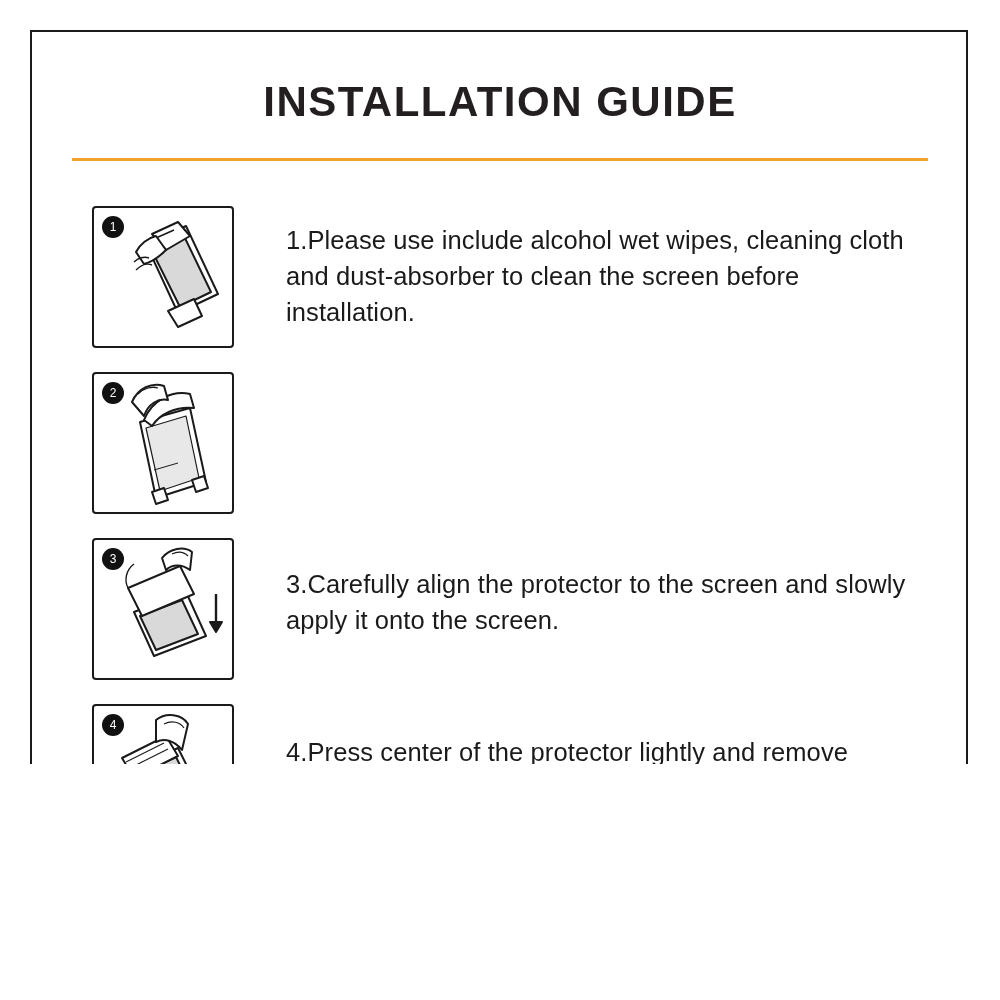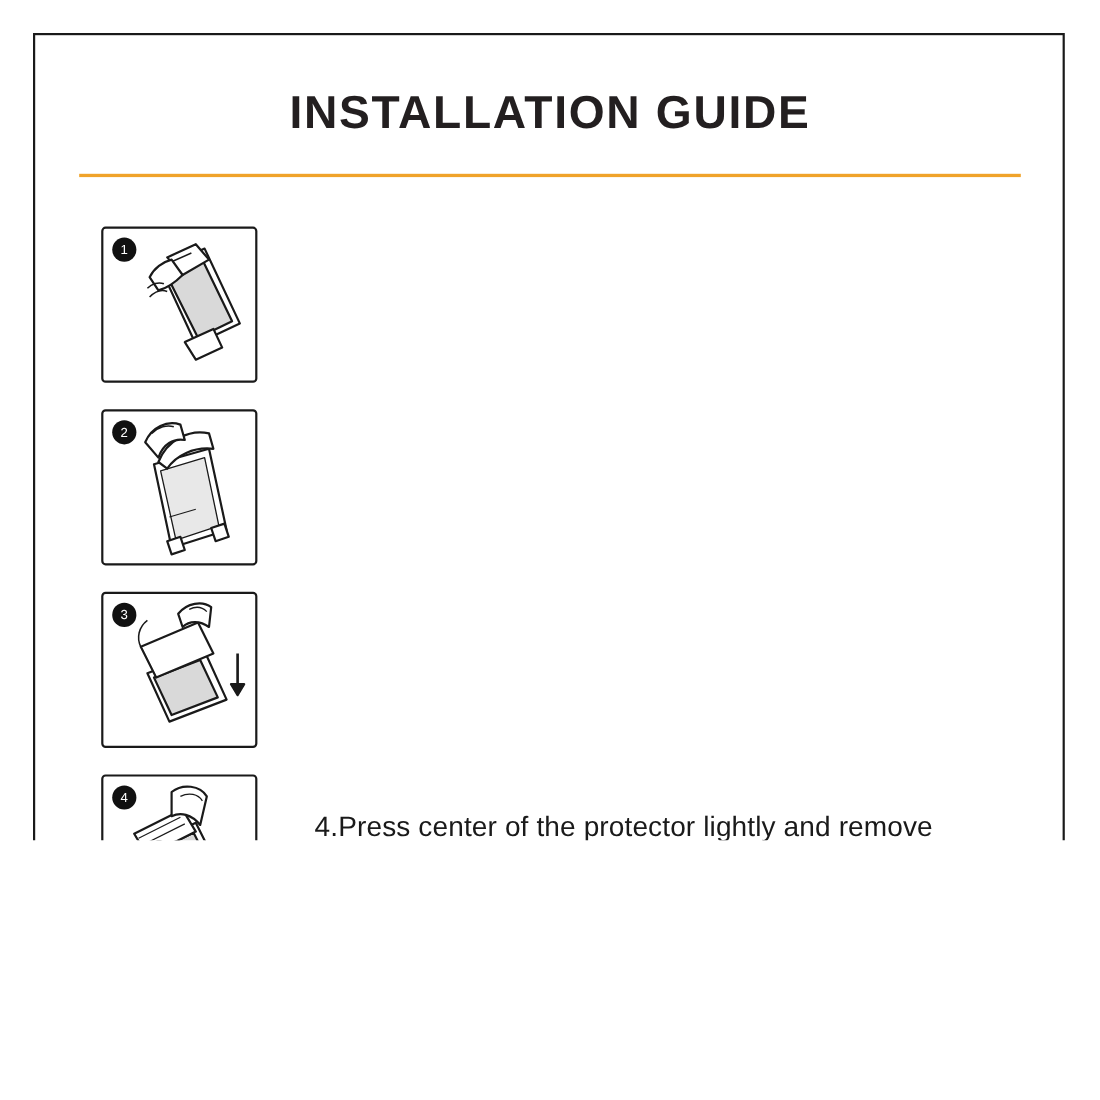--- a/index.html
+++ b/index.html
@@ -123,20 +123,21 @@
 
             <path d="M58 26 L84 14 L96 28 L72 42 Z" fill="#ffffff"></path>
             <path d="M62 30 L80 22" stroke-width="1.4"></path>
 
             <path d="M42 44 C46 36 54 30 62 28 L72 42 C66 48 58 54 50 56 Z" fill="#ffffff"></path>
             <path d="M40 54 C44 50 50 48 55 50" stroke-width="1.4"></path>
             <path d="M42 62 C47 57 53 55 58 57" stroke-width="1.4"></path>
           </g>
         </svg>
       </div>
+      <div class="step-text">1.Please use include alcohol wet wipes, cleaning cloth and dust-absorber to clean the screen before installation.</div>
     </div>
 
     <div class="step s2">
       <div class="step-art">
         <div class="badge">2</div>
         <svg class="art-svg" width="142" height="142" viewBox="0 0 142 142">
           <g stroke="#1a1a1a" stroke-width="2" fill="none" stroke-linejoin="round">
 
             <path d="M46 48 L96 34 L112 108 L62 124 Z" fill="#ffffff"></path>
             <path d="M52 54 L92 42 L105 104 L66 117 Z" fill="#e8e8e8" stroke-width="1.2"></path>
@@ -167,20 +168,21 @@
             <path d="M34 48 C30 40 32 30 40 24" stroke-width="1.4"></path>
 
             <path d="M68 18 C76 8 90 6 98 12 L96 30 C88 24 78 24 72 30 Z" fill="#ffffff"></path>
             <path d="M78 14 C84 11 90 12 94 16" stroke-width="1.2"></path>
 
             <path d="M122 54 L122 88" stroke-width="2.4"></path>
             <path d="M116 82 L122 92 L128 82 Z" fill="#1a1a1a"></path>
           </g>
         </svg>
       </div>
+      <div class="step-text">3.Carefully align the protector to  the screen and slowly apply it onto the screen.</div>
     </div>
 
     <div class="step s4">
       <div class="step-art">
         <div class="badge">4</div>
         <svg class="art-svg" width="142" height="142" viewBox="0 0 142 142">
           <g stroke="#1a1a1a" stroke-width="2" fill="none" stroke-linejoin="round">
 
             <path d="M34 66 L84 42 L116 106 L66 130 Z" fill="#ffffff"></path>
             <path d="M42 70 L82 51 L108 103 L68 122 Z" fill="#d9d9d9"></path>

